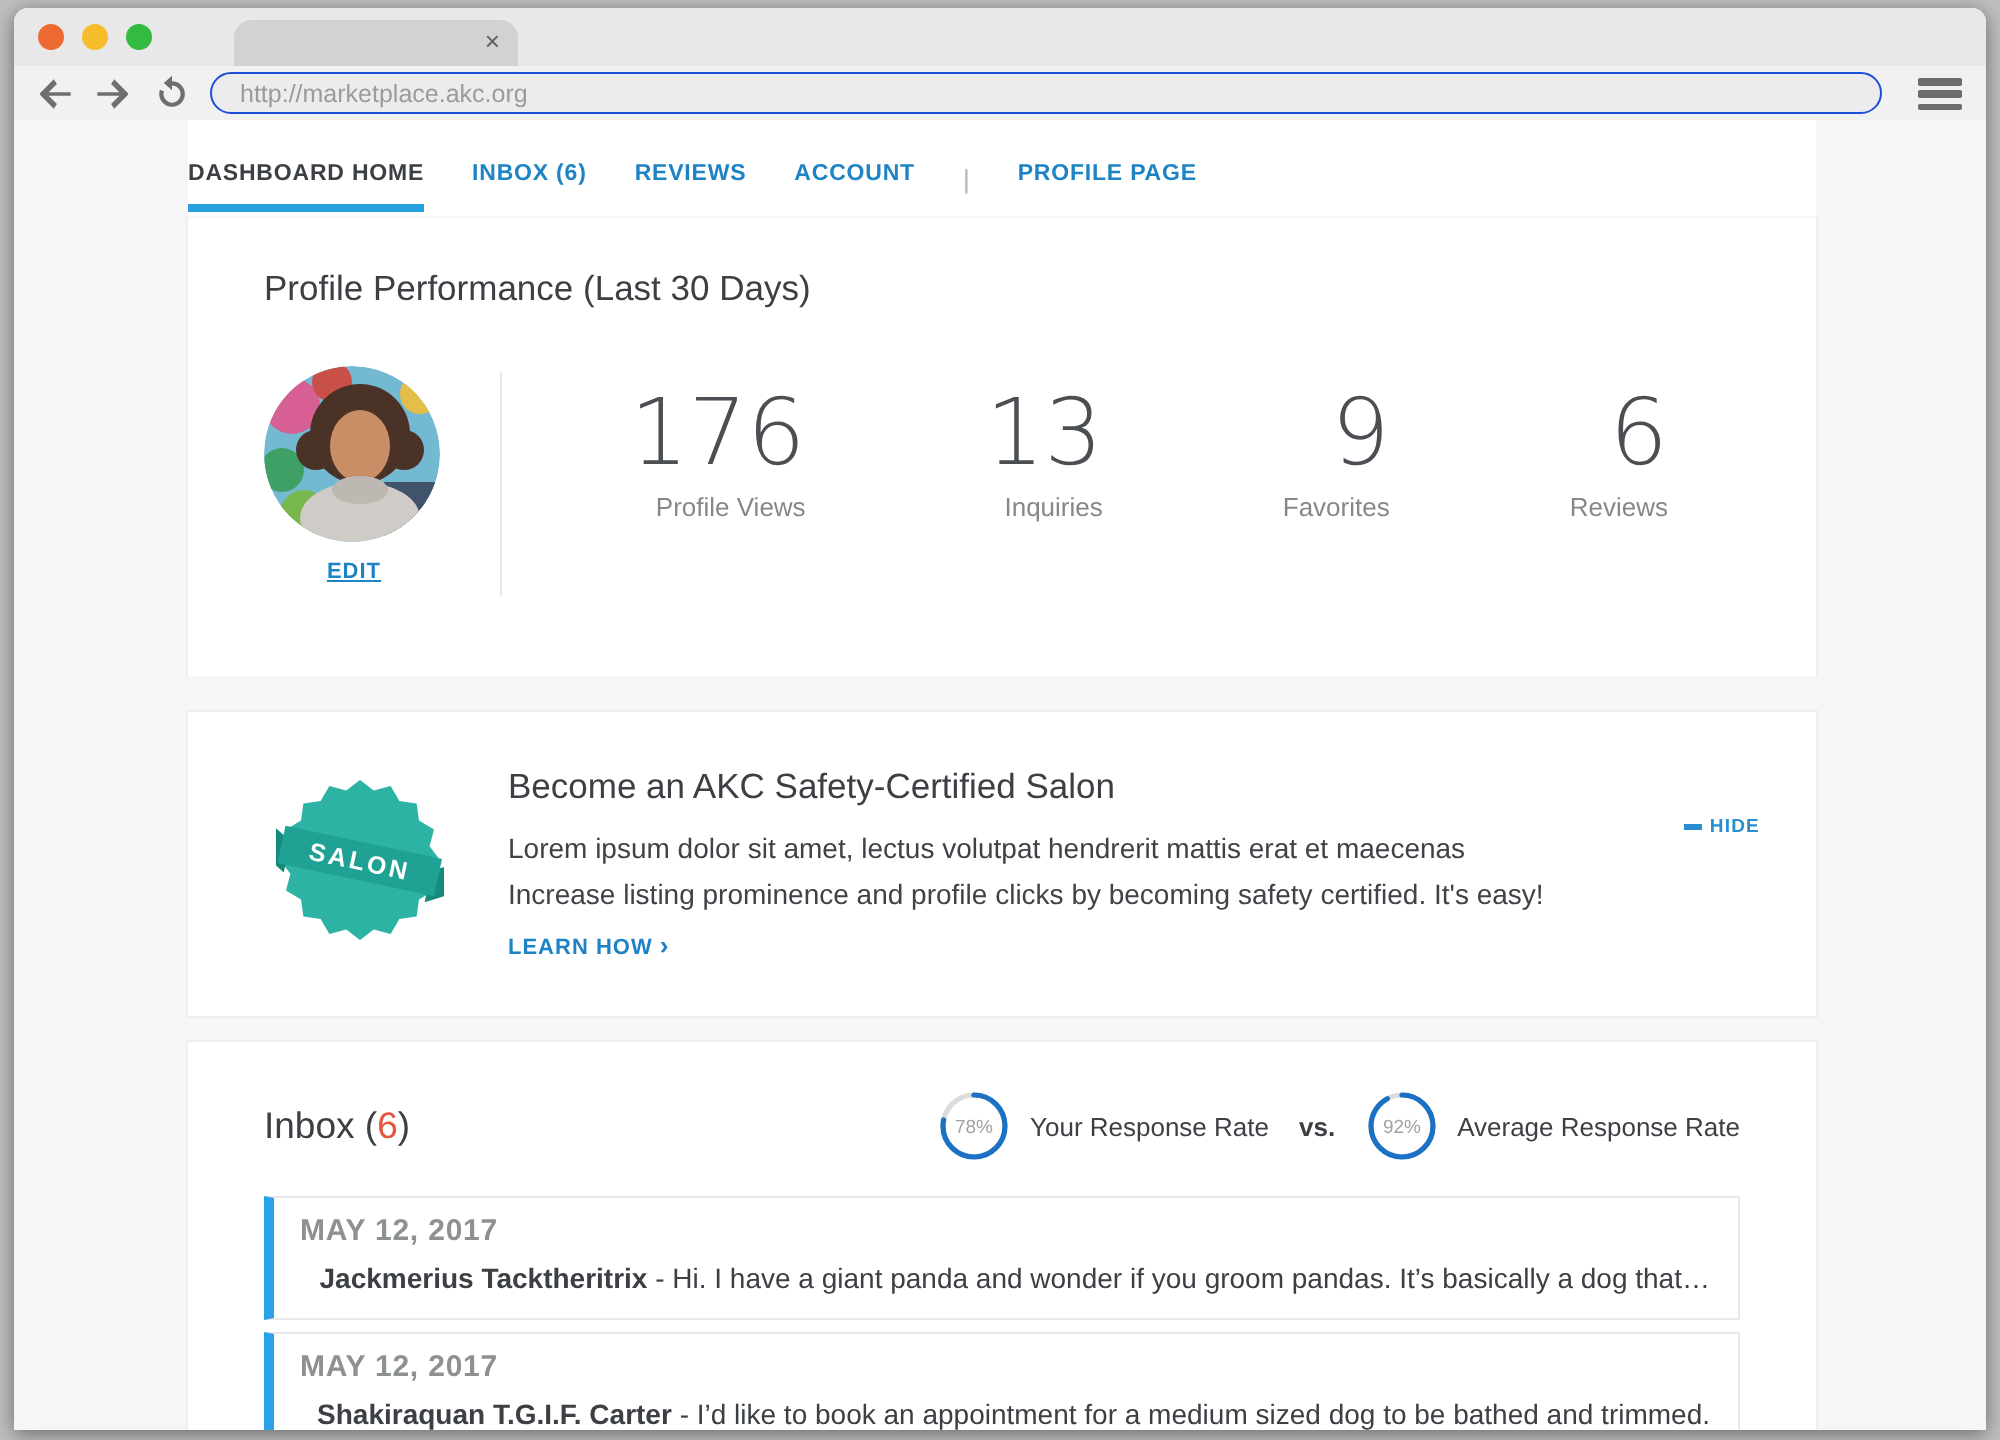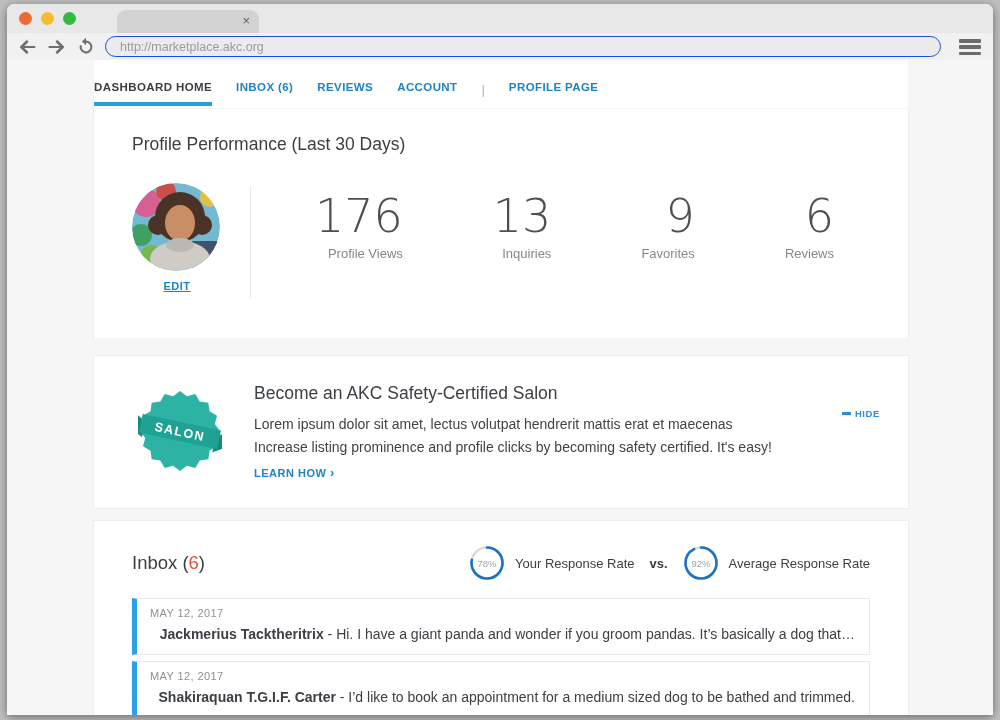--- a/index.html
+++ b/index.html
@@ -84,21 +84,21 @@
   .inbox-header { display:flex; align-items:center; }
   .inbox-title { font-size:18.5px; color:#3c4044; }
   .inbox-count { color:#e2543c; }
   .rates { margin-left:auto; display:flex; align-items:center; }
   .ring { width:36px; height:36px; flex:none; }
   .rate-label { font-size:13px; color:#3c4044; margin-left:10px; white-space:nowrap; }
   .vs { font-size:13px; font-weight:bold; color:#3c4044; margin:0 15px; }
   .messages { margin-top:17px; }
   .msg { border:1px solid #e9e9e9; border-left:5px solid #2ba1e8; background:#fff;
          padding:8px 14px 12px 13px; margin-bottom:6px; cursor:pointer; }
-  .msg-date { font-size:11px; font-weight:normal; letter-spacing:.4px; color:#8d9194; margin-bottom:7px; }
+  .msg-date { font-size:15px; font-weight:bold; letter-spacing:.4px; color:#8d9194; margin-bottom:7px; }
   .msg-line { font-size:14px; color:#3c4044; white-space:nowrap; overflow:hidden;text-align:right; }
   .msg-name { font-weight:bold; }
 </style>
 </head>
 <body>
 
 <div class="stage">
   <div class="window">
 
     <div class="chrome">

